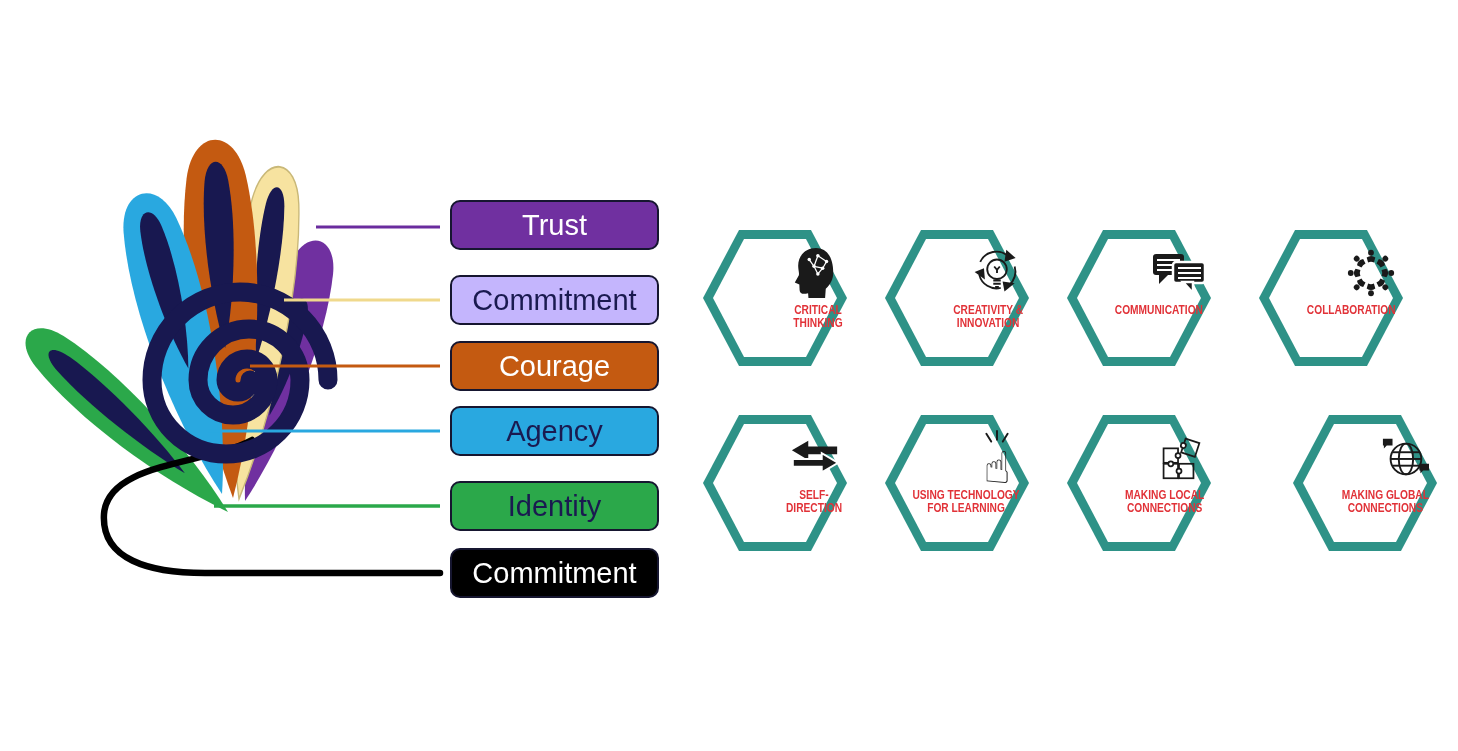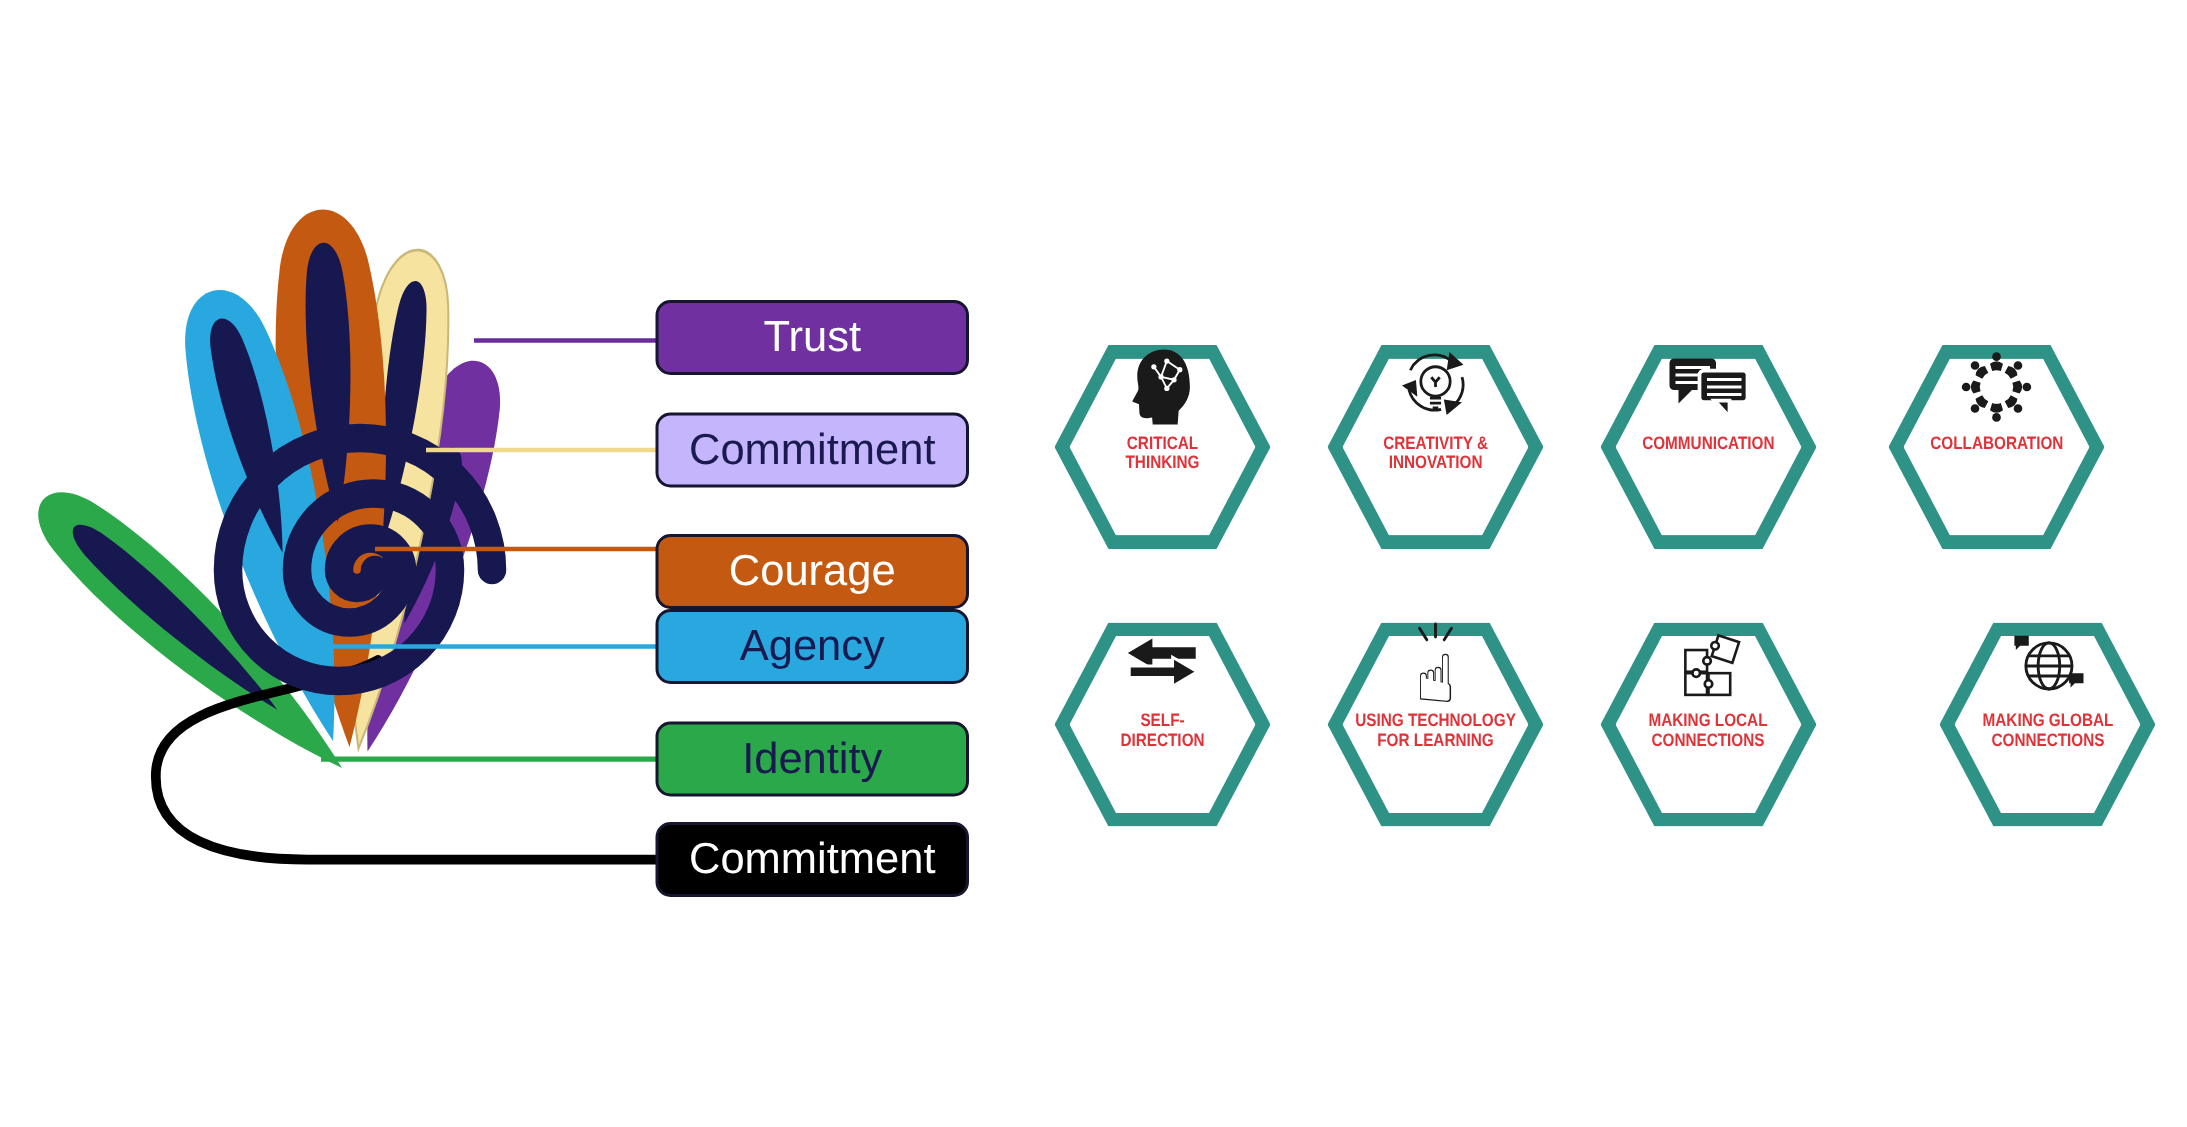--- a/index.html
+++ b/index.html
@@ -1,27 +1,27 @@
 <!DOCTYPE html>
 <html><head>
 <meta charset="utf-8">
 <style>
   html,body{margin:0;padding:0;background:#fff;}
   .stage{position:relative;width:1458px;height:751px;background:#ffffff;overflow:hidden;
          font-family:"Liberation Sans",sans-serif;}
   .flower-svg{position:absolute;left:0;top:0;}
   .vbox{position:absolute;width:209px;height:50px;border:2px solid #161630;border-radius:10px;
-        display:flex;align-items:center;justify-content:center;box-sizing:border-box;}
+        display:flex;align-items:center;justify-content:center;box-sizing:border-box;margin-left:13px;}
   .vbox span{font-size:29px;line-height:1;}
   .hex{position:absolute;width:144px;height:136px;}
   .hexshape{clip-path:polygon(25% 0%,75% 0%,100% 50%,75% 100%,25% 100%,0% 50%);}
   .hex-outer{position:absolute;inset:0;}
   .hex-inner{position:absolute;inset:9px 10px;}
-  .hex-content{position:absolute;inset:0;display:flex;flex-direction:column;align-items:center;
-               box-sizing:border-box;}
+  .hex-content{position:absolute;inset:0;display:flex;flex-direction:column;align-items:flex-end;
+               padding-top:15px;box-sizing:border-box;}
   .hex-icon{height:56px;width:64px;display:flex;align-items:center;justify-content:center;}
   .hex-label{margin-top:3px;font-weight:700;font-size:12px;line-height:1.08;text-align:center;
              white-space:pre-line;transform:scaleX(.85);}
 </style>
 </head>
 <body>
 
 <div class="stage">
 
   <svg class="flower-svg" width="660" height="700" viewBox="0 0 660 700">
@@ -60,21 +60,21 @@
     <line x1="208" y1="431" x2="440" y2="431" stroke-width="3" style="stroke: rgb(41, 168, 224);"></line>
     <line x1="214" y1="506" x2="440" y2="506" stroke-width="3.5" style="stroke: rgb(43, 168, 74);"></line>
   </svg>
 
   <div class="vbox" style="left: 437px; top: 200px; background: rgb(112, 48, 160); color: rgb(255, 255, 255); border-color: rgb(22, 22, 48);">
     <span>Trust</span>
   </div>
   <div class="vbox" style="left: 437px; top: 275px; background: #c4b5fd; color: rgb(26, 26, 80); border-color: rgb(22, 22, 48);">
     <span>Commitment</span>
   </div>
-  <div class="vbox" style="left: 437px; top: 356px; background: rgb(196, 90, 17); color: rgb(255, 255, 255); border-color: rgb(22, 22, 48);">
+  <div class="vbox" style="left: 437px; top: 341px; background: rgb(196, 90, 17); color: rgb(255, 255, 255); border-color: rgb(22, 22, 48);">
     <span>Courage</span>
   </div>
   <div class="vbox" style="left: 437px; top: 481px; background: rgb(43, 168, 74); color: rgb(26, 26, 80); border-color: rgb(22, 22, 48);">
     <span>Identity</span>
   </div>
   <div class="vbox" style="left: 437px; top: 406px; background: rgb(41, 168, 224); color: rgb(26, 26, 80); border-color: rgb(22, 22, 48);">
     <span>Agency</span>
   </div>
   <div class="vbox" style="left: 437px; top: 548px; background: rgb(0, 0, 0); color: rgb(255, 255, 255); border-color: rgb(22, 22, 48);">
     <span>Commitment</span>

